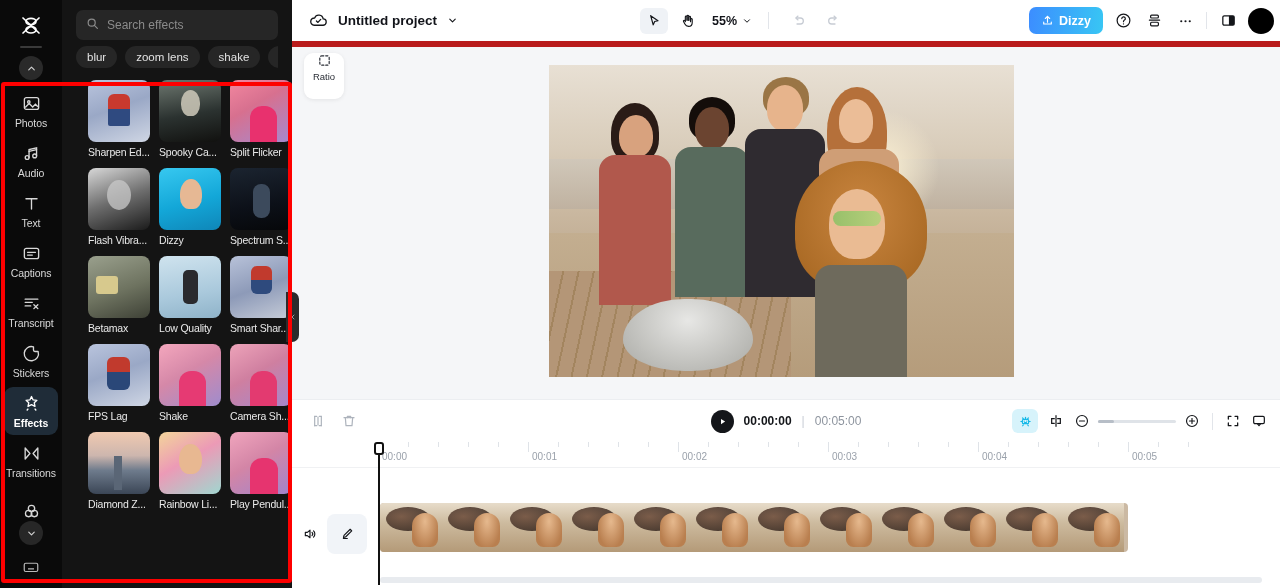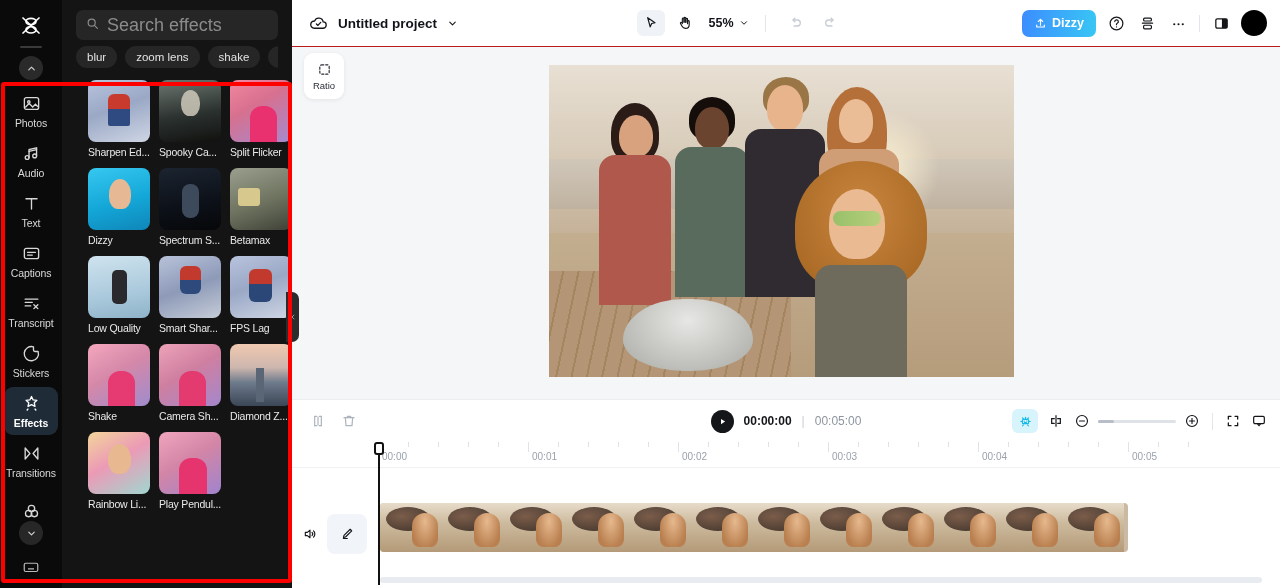--- a/index.html
+++ b/index.html
@@ -49,21 +49,21 @@
     position: relative; z-index: 2; overflow: hidden;
   }
   .panel-head { padding: 10px 14px 0 14px; }
   .search {
     height: 30px; background: #262626; border-radius: 7px;
     display: flex; align-items: center; padding: 0 10px; gap: 8px;
   }
   .search svg { width: 13px; height: 13px; flex: 0 0 13px; }
   .search input {
     background: transparent; border: none; outline: none; color: #cfcfcf;
-    font-size: 18px; font-family: "Liberation Sans", sans-serif; width: 100%;
+    font-size: 12px; font-family: "Liberation Sans", sans-serif; width: 100%;
   }
   .search input::placeholder { color: #8b8b8b; }
   .tags { display: flex; gap: 8px; margin-top: 6px; overflow: hidden; }
   .tag {
     background: #262626; color: #e3e3e3; border-radius: 14px;
     padding: 5px 11px; font-size: 11.5px; white-space: nowrap; cursor: pointer;
   }
   .panel-body { padding: 12px 0 0 14px; height: 492px; overflow: hidden; }
   .sec-title { color: #fff; font-size: 14.5px; font-weight: bold; margin-bottom: 9px; }
   .grid { display: grid; grid-template-columns: repeat(3, 62px); gap: 10px 9px; margin-left: 12px; }
@@ -109,22 +109,22 @@
     position: absolute; left: 286px; top: 292px; width: 13px; height: 50px;
     background: #2c2c2c; border-radius: 0 7px 7px 0;
     display: flex; align-items: center; justify-content: center; z-index: 5;
   }
   .collapse-handle svg { width: 8px; height: 8px; }
 
   
   .main { flex: 1 1 auto; height: 588px; background: #ffffff; display: flex; flex-direction: column; min-width: 0; }
 
   .topbar {
-    height: 47px; flex: 0 0 47px; background: #fff; border-bottom: 1px solid #b91c1c;
-    display: flex; align-items: center; padding: 0 13px 0 17px; gap: 10px;
+    height: 47px; flex: 0 0 47px; background: #fff; border-bottom: 6px solid #b91c1c;
+    display: flex; align-items: center; padding: 0 6px 0 17px; gap: 10px;
   }
   .tb-left { display: flex; align-items: center; gap: 10px; }
   .cloud-ic svg { width: 19px; height: 19px; display:block; }
   .proj-title { font-size: 13.5px; font-weight: bold; color: #12141a; }
   .caret svg { width: 11px; height: 11px; display:block; }
   .tb-center { flex: 1 1 auto; display: flex; align-items: center; justify-content: center; gap: 6px; }
   .tool-btn {
     width: 28px; height: 26px; border-radius: 6px; display:flex; align-items:center; justify-content:center; cursor:pointer;
   }
   .tool-btn.sel { background: #eff2f6; }
@@ -141,21 +141,21 @@
   }
   .export svg { width: 13px; height: 13px; }
   .ico-btn { width: 22px; height: 22px; display:flex; align-items:center; justify-content:center; cursor:pointer; }
   .ico-btn svg { width: 17px; height: 17px; display:block; }
   .avatar { width: 26px; height: 26px; border-radius: 50%; background: #000; }
 
   .stage { flex: 1 1 auto; background: #f5f6f8; position: relative; min-height: 0; }
   .ratio-btn {
     position: absolute; left: 12px; top: 6px; width: 40px; height: 46px;
     background: #fff; border-radius: 9px; box-shadow: 0 1px 4px rgba(0,0,0,.08);
-    display: flex; flex-direction: column; align-items: center; justify-content: center; gap: 3px; cursor: pointer;
+    display: flex; flex-direction: column; align-items: center; justify-content: flex-start; gap: 3px; cursor: pointer;
   }
   .ratio-btn svg { width: 15px; height: 15px; }
   .ratio-btn span { font-size: 9.5px; color: #2a2e36; }
   .preview-wrap { position: absolute; left: 257px; top: 18px; width: 465px; height: 312px; }
   .preview {
     width: 100%; height: 100%; overflow: hidden; position: relative;
     background: linear-gradient(180deg,#e8e0d4 0%,#d9cdbb 26%,#c9b79f 48%,#b9a489 70%,#a8916f 100%);
   }
   .sun { position:absolute; right: 16%; top: 14%; width: 120px; height: 120px; border-radius:50%;
          background: radial-gradient(circle, rgba(255,244,214,.95), rgba(255,233,190,0) 70%); }
@@ -368,20 +368,24 @@
             <div class="thumb t0"></div>
             <div class="cap">Sharpen Ed...</div>
           </div>
         <div class="cell">
             <div class="thumb t1"></div>
             <div class="cap">Spooky Ca...</div>
           </div>
         <div class="cell">
             <div class="thumb t2"></div>
             <div class="cap">Split Flicker</div>
+          </div>
+        <div class="cell">
+            <div class="thumb t3"></div>
+            <div class="cap">Flash Vibra...</div>
           </div>
         <div class="cell">
             <div class="thumb t4"></div>
             <div class="cap">Dizzy</div>
           </div>
         <div class="cell">
             <div class="thumb t5"></div>
             <div class="cap">Spectrum S...</div>
           </div>
         <div class="cell">

